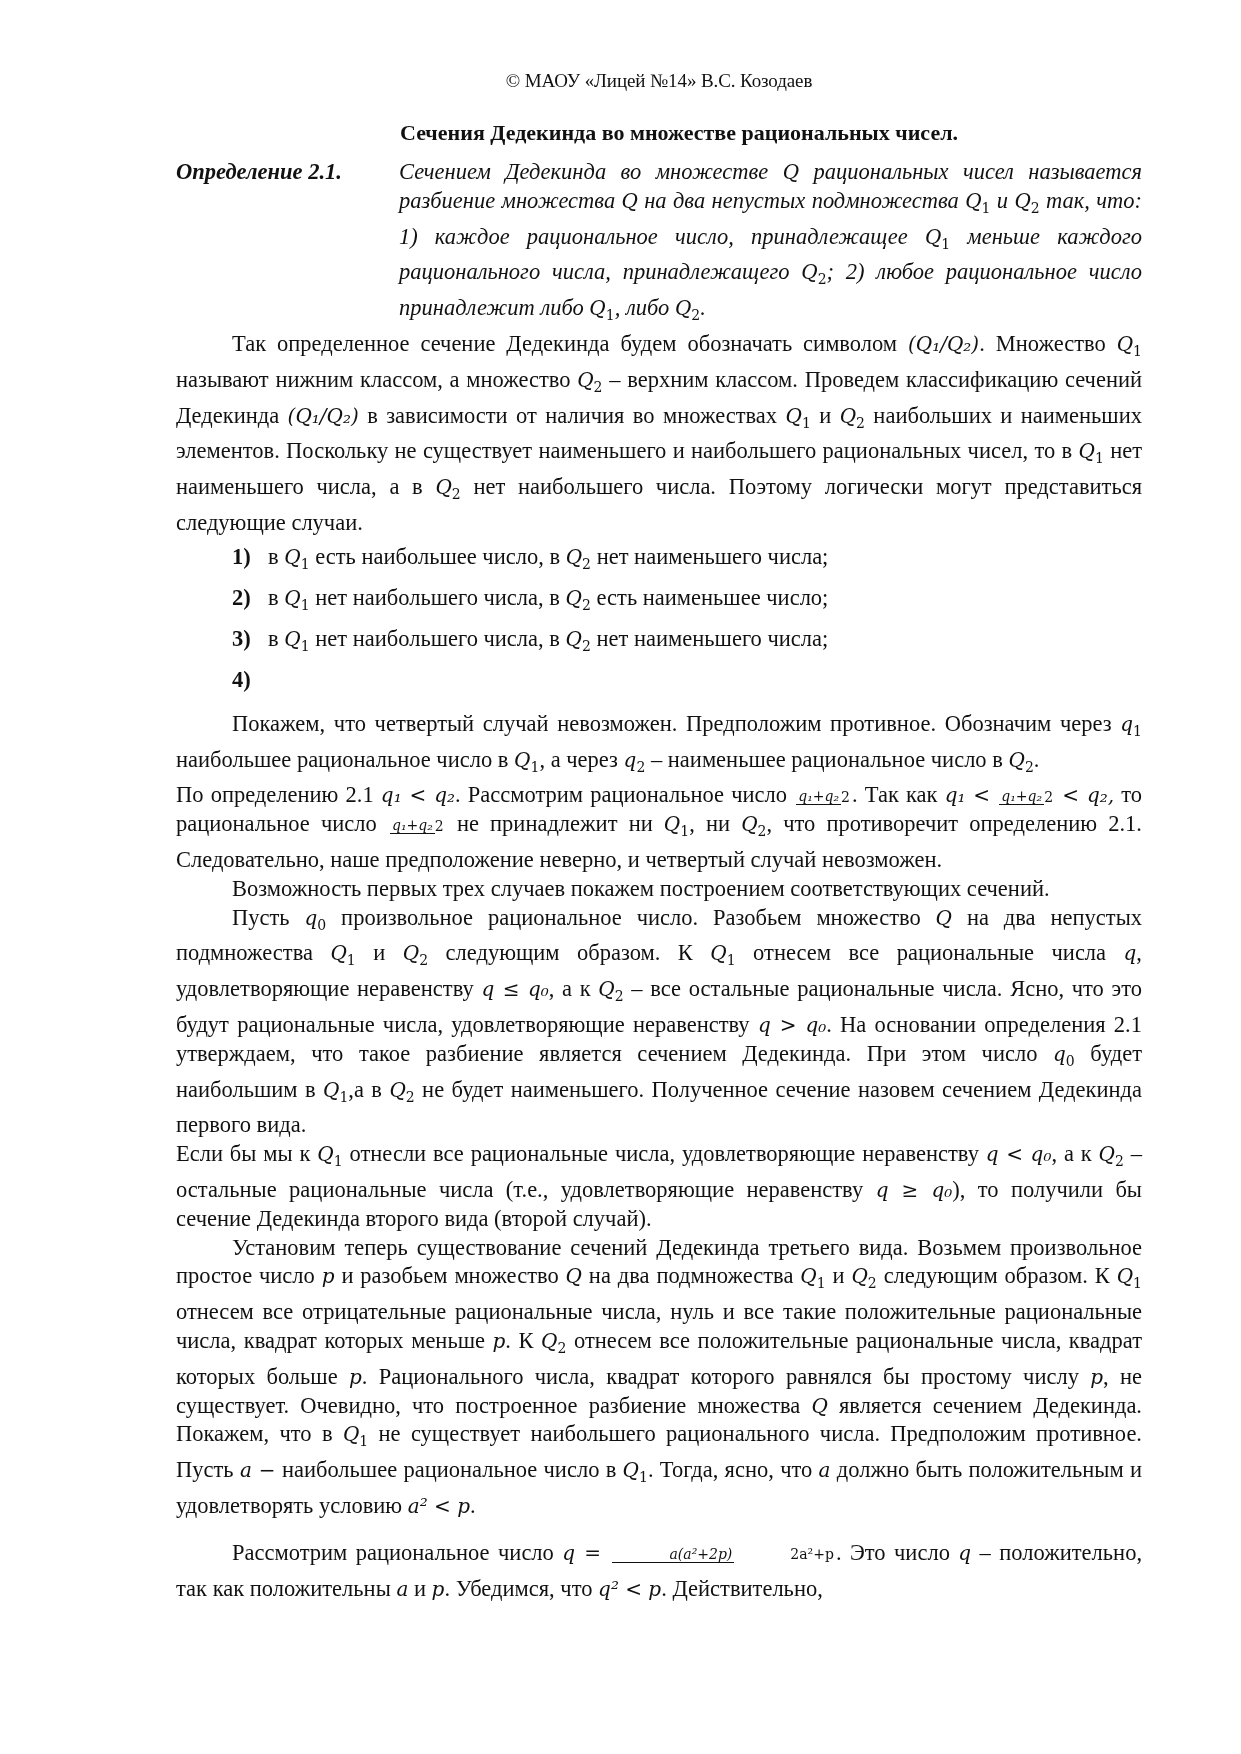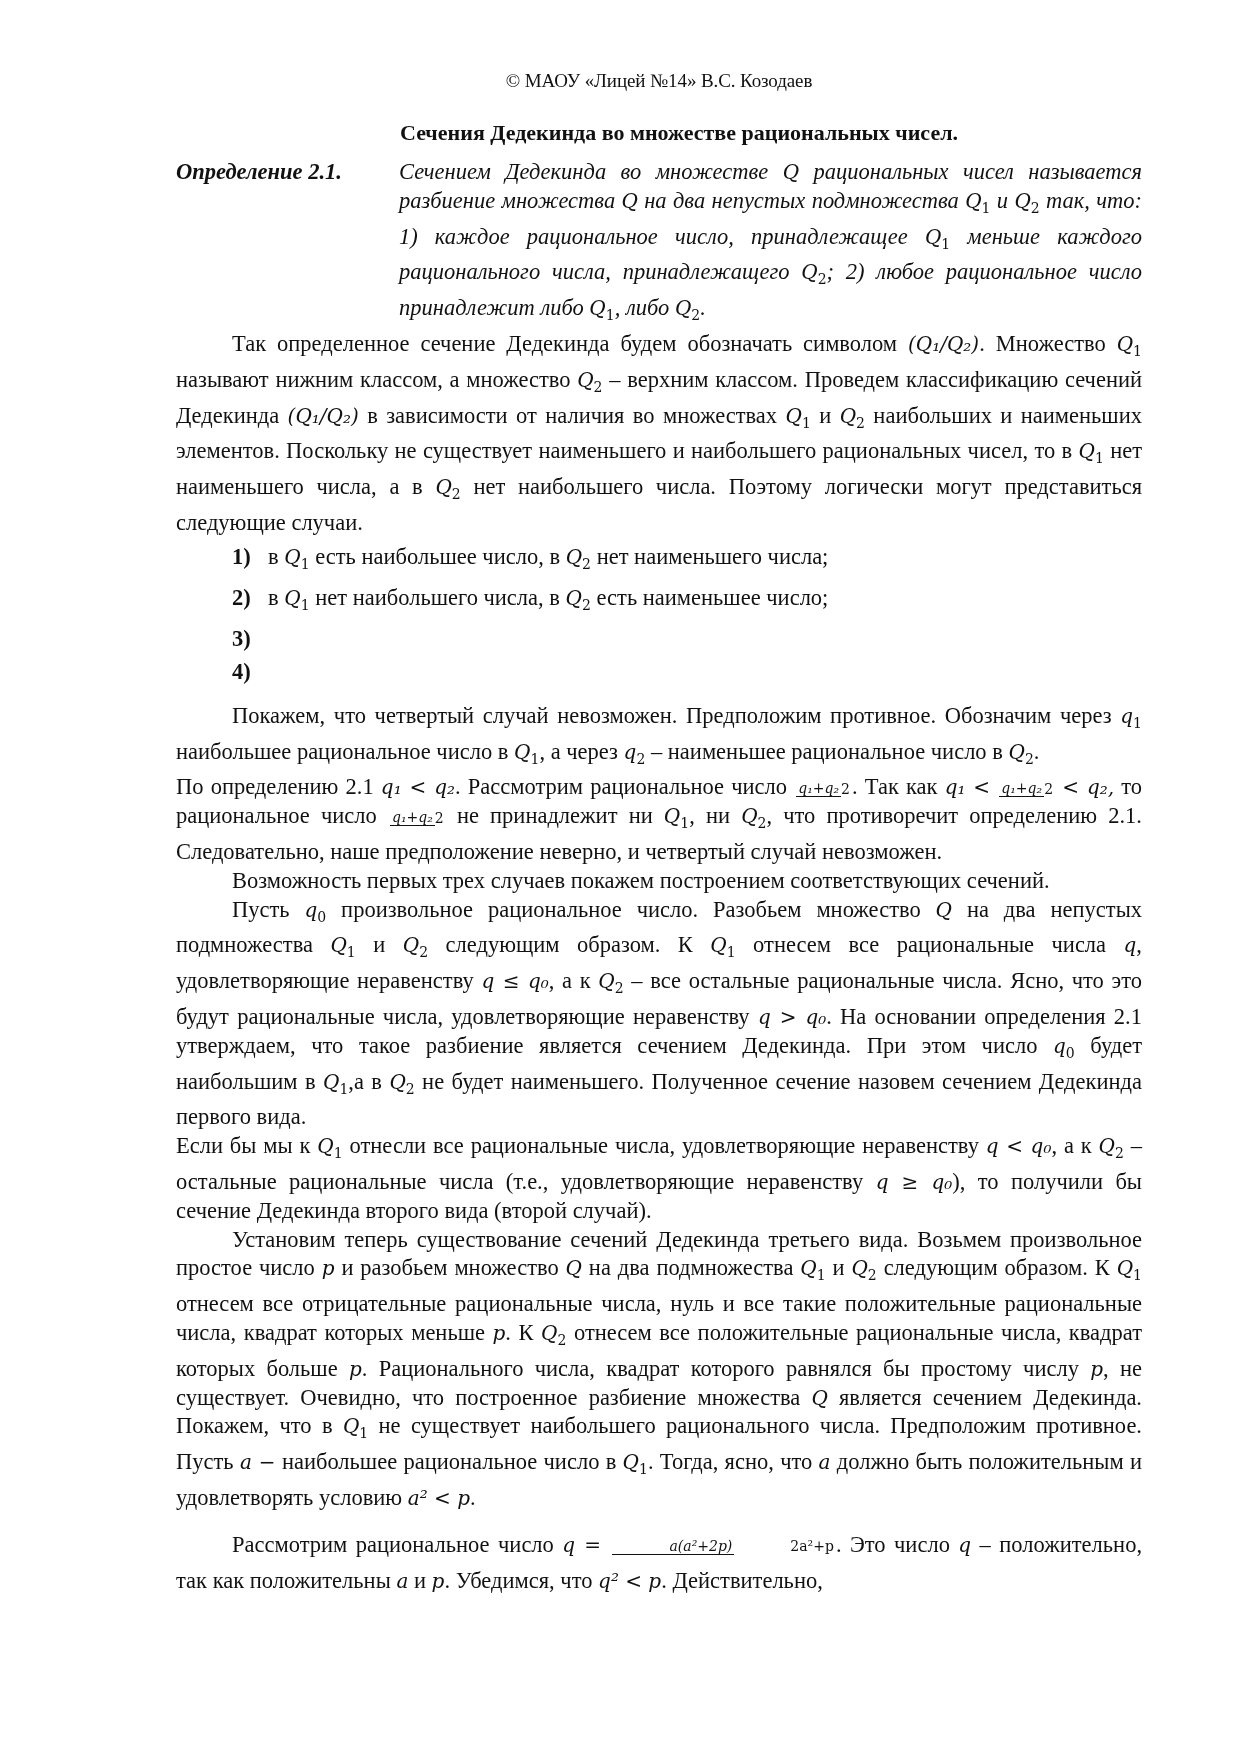--- a/index.html
+++ b/index.html
@@ -43,20 +43,21 @@
     <div class="case">
         <span class="case-num">1)</span>
         <span><span>в </span><span class="m">Q<sub>1</sub></span><span> есть наибольшее число, в </span><span class="m">Q<sub>2</sub></span><span> нет наименьшего числа;</span></span>
       </div>
     <div class="case">
         <span class="case-num">2)</span>
         <span><span>в </span><span class="m">Q<sub>1</sub></span><span> нет наибольшего числа, в </span><span class="m">Q<sub>2</sub></span><span> есть наименьшее число;</span></span>
       </div>
     <div class="case">
         <span class="case-num">3)</span>
+        <span><span>в </span><span class="m">Q<sub>1</sub></span><span> нет наибольшего числа, в </span><span class="m">Q<sub>2</sub></span><span> нет наименьшего числа;</span></span>
       </div>
     <div class="case">
         <span class="case-num">4)</span>
       </div>
   </div>
 
   <p class="indent"><span>Покажем, что четвертый случай невозможен. Предположим противное. Обозначим через </span><span class="m">q<sub>1</sub></span><span> наибольшее рациональное число в </span><span class="m">Q<sub>1</sub></span><span>, а через </span><span class="m">q<sub>2</sub></span><span> – наименьшее рациональное число в </span><span class="m">Q<sub>2</sub></span><span>.</span></p>
   <p><span>По определению 2.1 </span><span class="m">q₁ &lt; q₂</span><span>. Рассмотрим рациональное число </span><span class="frac">
         <span class="num">q₁+q₂</span>
         <span class="den">2</span>

